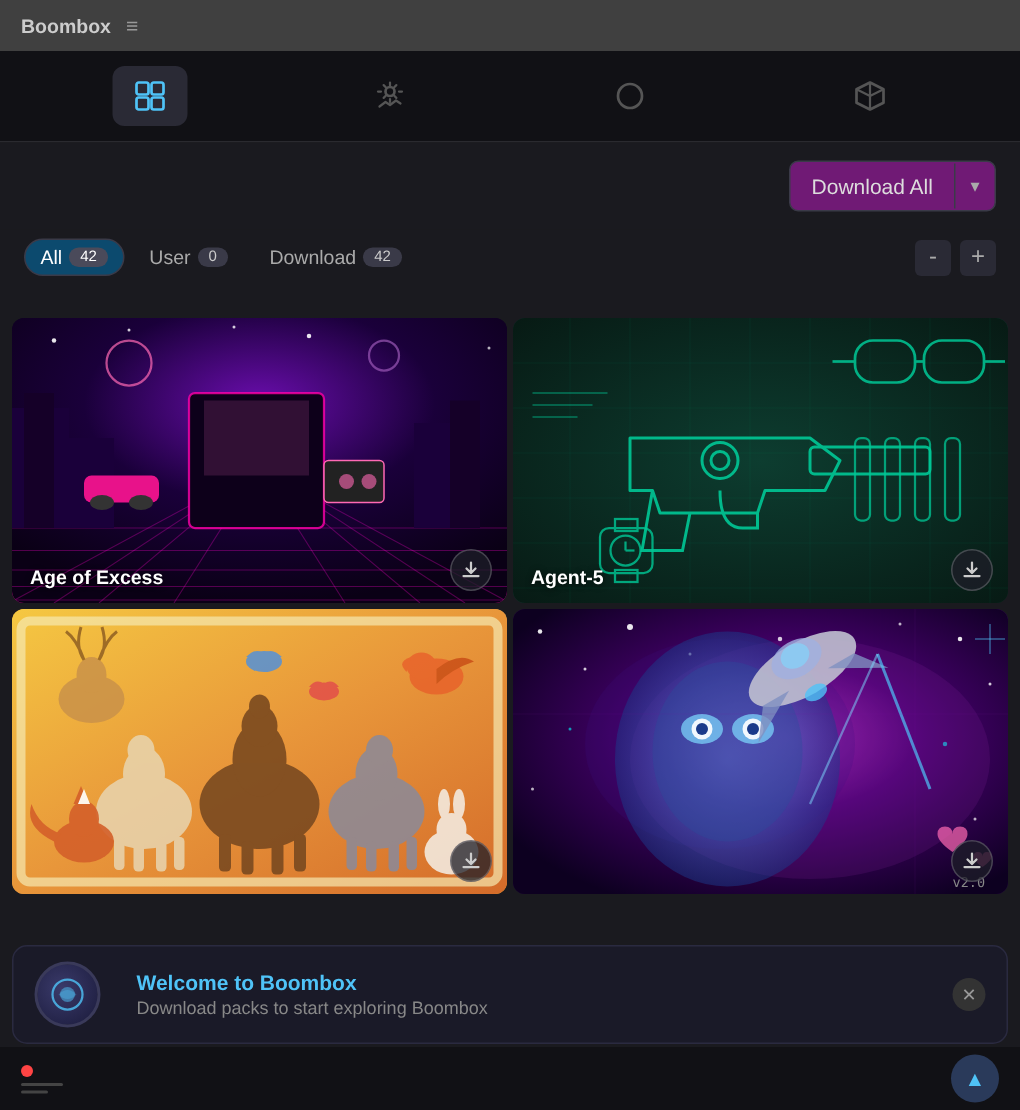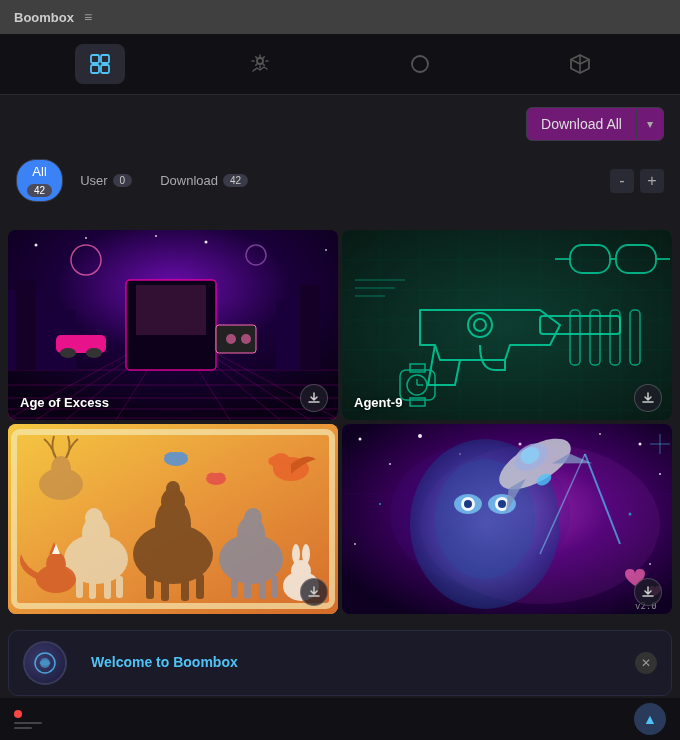--- a/index.html
+++ b/index.html
@@ -103,24 +103,23 @@
       gap: 5px;
       padding: 4px 10px;
       border-radius: 20px;
       font-size: 13px;
       cursor: pointer;
       background: transparent;
       border: 1px solid transparent;
       color: #aaa;
     }
     .filter-tab.active {
-      background: #3b82f6;
+      background: #0c4a6e;
       border-color: #3a3a48;
       color: #fff;
-      flex-direction: column;
     }
     .filter-badge {
       background: #3a3a48;
       border-radius: 10px;
       padding: 1px 7px;
       font-size: 10px;
       color: #ccc;
     }
     .filter-tab.active .filter-badge {
       background: #4a4a5a;
@@ -515,21 +514,21 @@
           <rect x="20" y="0" width="10" height="55" rx="4"></rect>
           <rect x="40" y="0" width="10" height="55" rx="4"></rect>
           <rect x="60" y="0" width="10" height="55" rx="4"></rect>
         </g>
 
         <line x1="15" y1="50" x2="65" y2="50" stroke="#00c896" stroke-width="1" opacity="0.5"></line>
         <line x1="15" y1="58" x2="55" y2="58" stroke="#00c896" stroke-width="1" opacity="0.5"></line>
         <line x1="15" y1="66" x2="45" y2="66" stroke="#00c896" stroke-width="1" opacity="0.5"></line>
       </svg>
     </div>
-    <span class="grid-item-label">Agent-9</span>
+    <span class="grid-item-label">Agent-5</span>
     <div class="grid-item-download">
       <svg width="14" height="14" viewBox="0 0 14 14" fill="none">
         <path d="M7 2v7M4 6l3 3 3-3M2 11h10" stroke="#ccc" stroke-width="1.5" stroke-linecap="round" stroke-linejoin="round"></path>
       </svg>
     </div>
   </div>
 
   <div class="grid-item">
     <div class="pack-animals-inner grid-item-img">
       <svg width="100%" height="190" viewBox="0 0 334 190" xmlns="http://www.w3.org/2000/svg" preserveAspectRatio="xMidYMid slice">
@@ -716,20 +715,21 @@
 <div class="welcome-banner">
   <div class="welcome-avatar">
     <svg width="28" height="28" viewBox="0 0 28 28" fill="none">
       <circle cx="14" cy="14" r="10" stroke="#4fc3f7" stroke-width="1.5" opacity="0.8"></circle>
       <circle cx="14" cy="14" r="5" fill="#4fc3f7" opacity="0.5"></circle>
       <path d="M8 14 Q14 8 20 14 Q14 20 8 14" fill="#4fc3f7" opacity="0.3"></path>
     </svg>
   </div>
   <div class="welcome-text">
     <div class="welcome-title">Welcome to Boombox</div>
+    <div class="welcome-subtitle">Download packs to start exploring Boombox</div>
   </div>
   <div class="welcome-close">✕</div>
 </div>
 
 <div class="bottom-bar">
   <div class="bottom-left">
     <div class="status-dot"></div>
     <div class="bottom-lines">
       <div class="bottom-line"></div>
       <div class="bottom-line bottom-line-short"></div>

